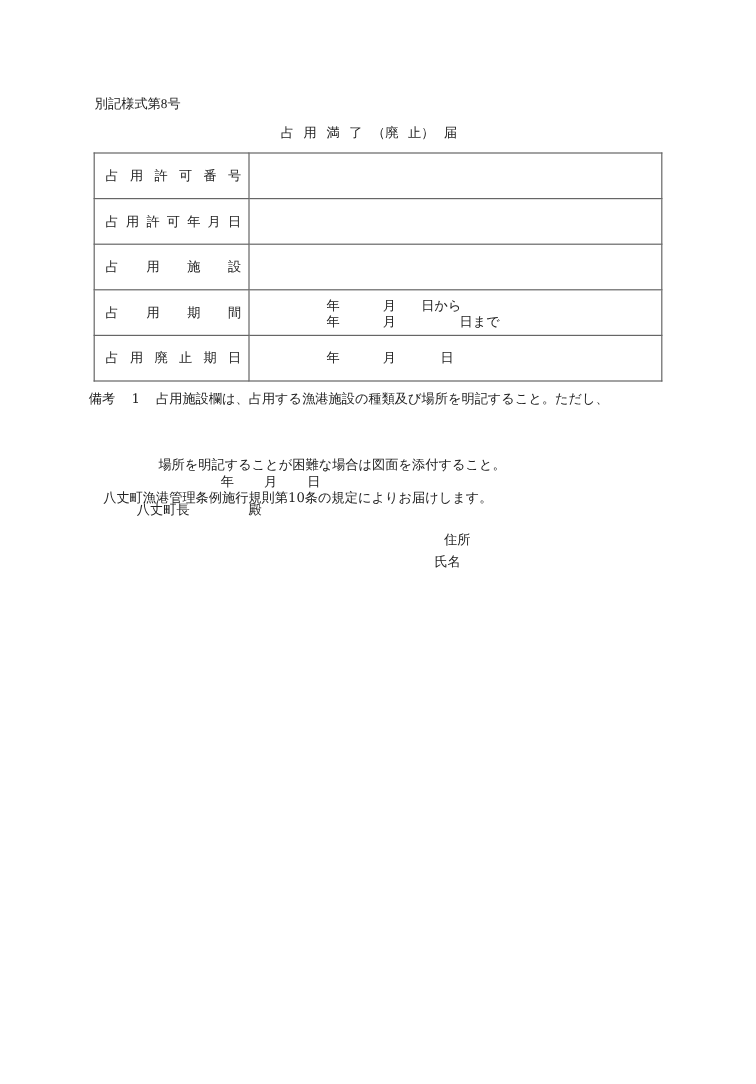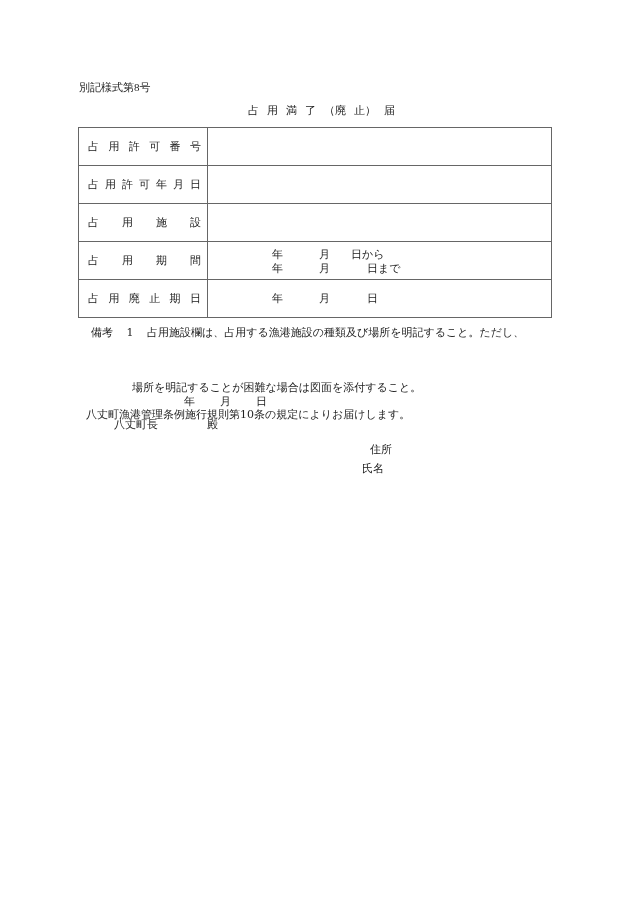--- a/index.html
+++ b/index.html
@@ -1,28 +1,28 @@
 <!DOCTYPE html>
 <html><head>
   <meta charset="utf-8">
   <style>
     html, body { margin: 0; padding: 0; background: #ffffff; }
     body { width: 630px; height: 903px; position: relative; overflow: hidden;
       font-family: "DejaVu Serif", "Liberation Serif", serif; color: #222; font-size: 11px; }
     .abs { position: absolute; white-space: nowrap; line-height: 1; }
     .form-id { left: 79px; top: 82px; font-size: 11px; font-family: Liberation Serif, serif; }
-    .title { left: 248px; top: 105px; font-size: 11px; letter-spacing: 0; word-spacing: 0; text-align: center; }
+    .title { left: 234px; top: 105px; font-size: 11px; letter-spacing: 0; word-spacing: 0; text-align: center; }
     .title span { display: inline-block; margin-right: 8px; }
     table.form { position: absolute; left: 78px; top: 127px; width: 474px; border-collapse: collapse; }
     table.form td { border: 1.3px solid #666; height: 37px; padding: 0; vertical-align: middle; }
     td.label { width: 128px; font-size: 11px; }
     .lbl { display: flex; justify-content: space-between; padding: 0 6px 0 9px; }
     .dates { position: relative; height: 37px; }
     .dates .abs { font-size: 11px; }
-    .note { left: 91px; top: 327px; font-size: 11px; }
+    .note { left: 74px; top: 327px; font-size: 11px; }
     .note2 { left: 132px; top: 345px; font-size: 11px; margin-top: 37px; }
     .decl { left: 86px; top: 371px; font-size: 11px; margin-top: 38px; }
   </style>
 </head>
 <body>
 
 <div class="abs form-id">別記様式第8号</div>
 
 <div class="abs title">
   <span>占</span><span>用</span><span>満</span><span>了</span><span>（廃</span><span>止）</span><span>届</span>
@@ -77,21 +77,21 @@
             <span>間</span>
       </div>
     </td>
     <td>
       <div class="dates">
         <span class="abs" style="left:64px;top:7px">年</span>
         <span class="abs" style="left:111px;top:7px">月</span>
         <span class="abs" style="left:143px;top:7px">日から</span>
         <span class="abs" style="left:64px;top:21px">年</span>
         <span class="abs" style="left:111px;top:21px">月</span>
-        <span class="abs" style="left:159px;top:21px">日まで</span>
+        <span class="abs" style="left:175px;top:21px">日まで</span>
       </div>
     </td>
   </tr>
   <tr>
     <td class="label">
       <div class="lbl">
         <span>占</span>
             <span>用</span>
             <span>廃</span>
             <span>止</span>

